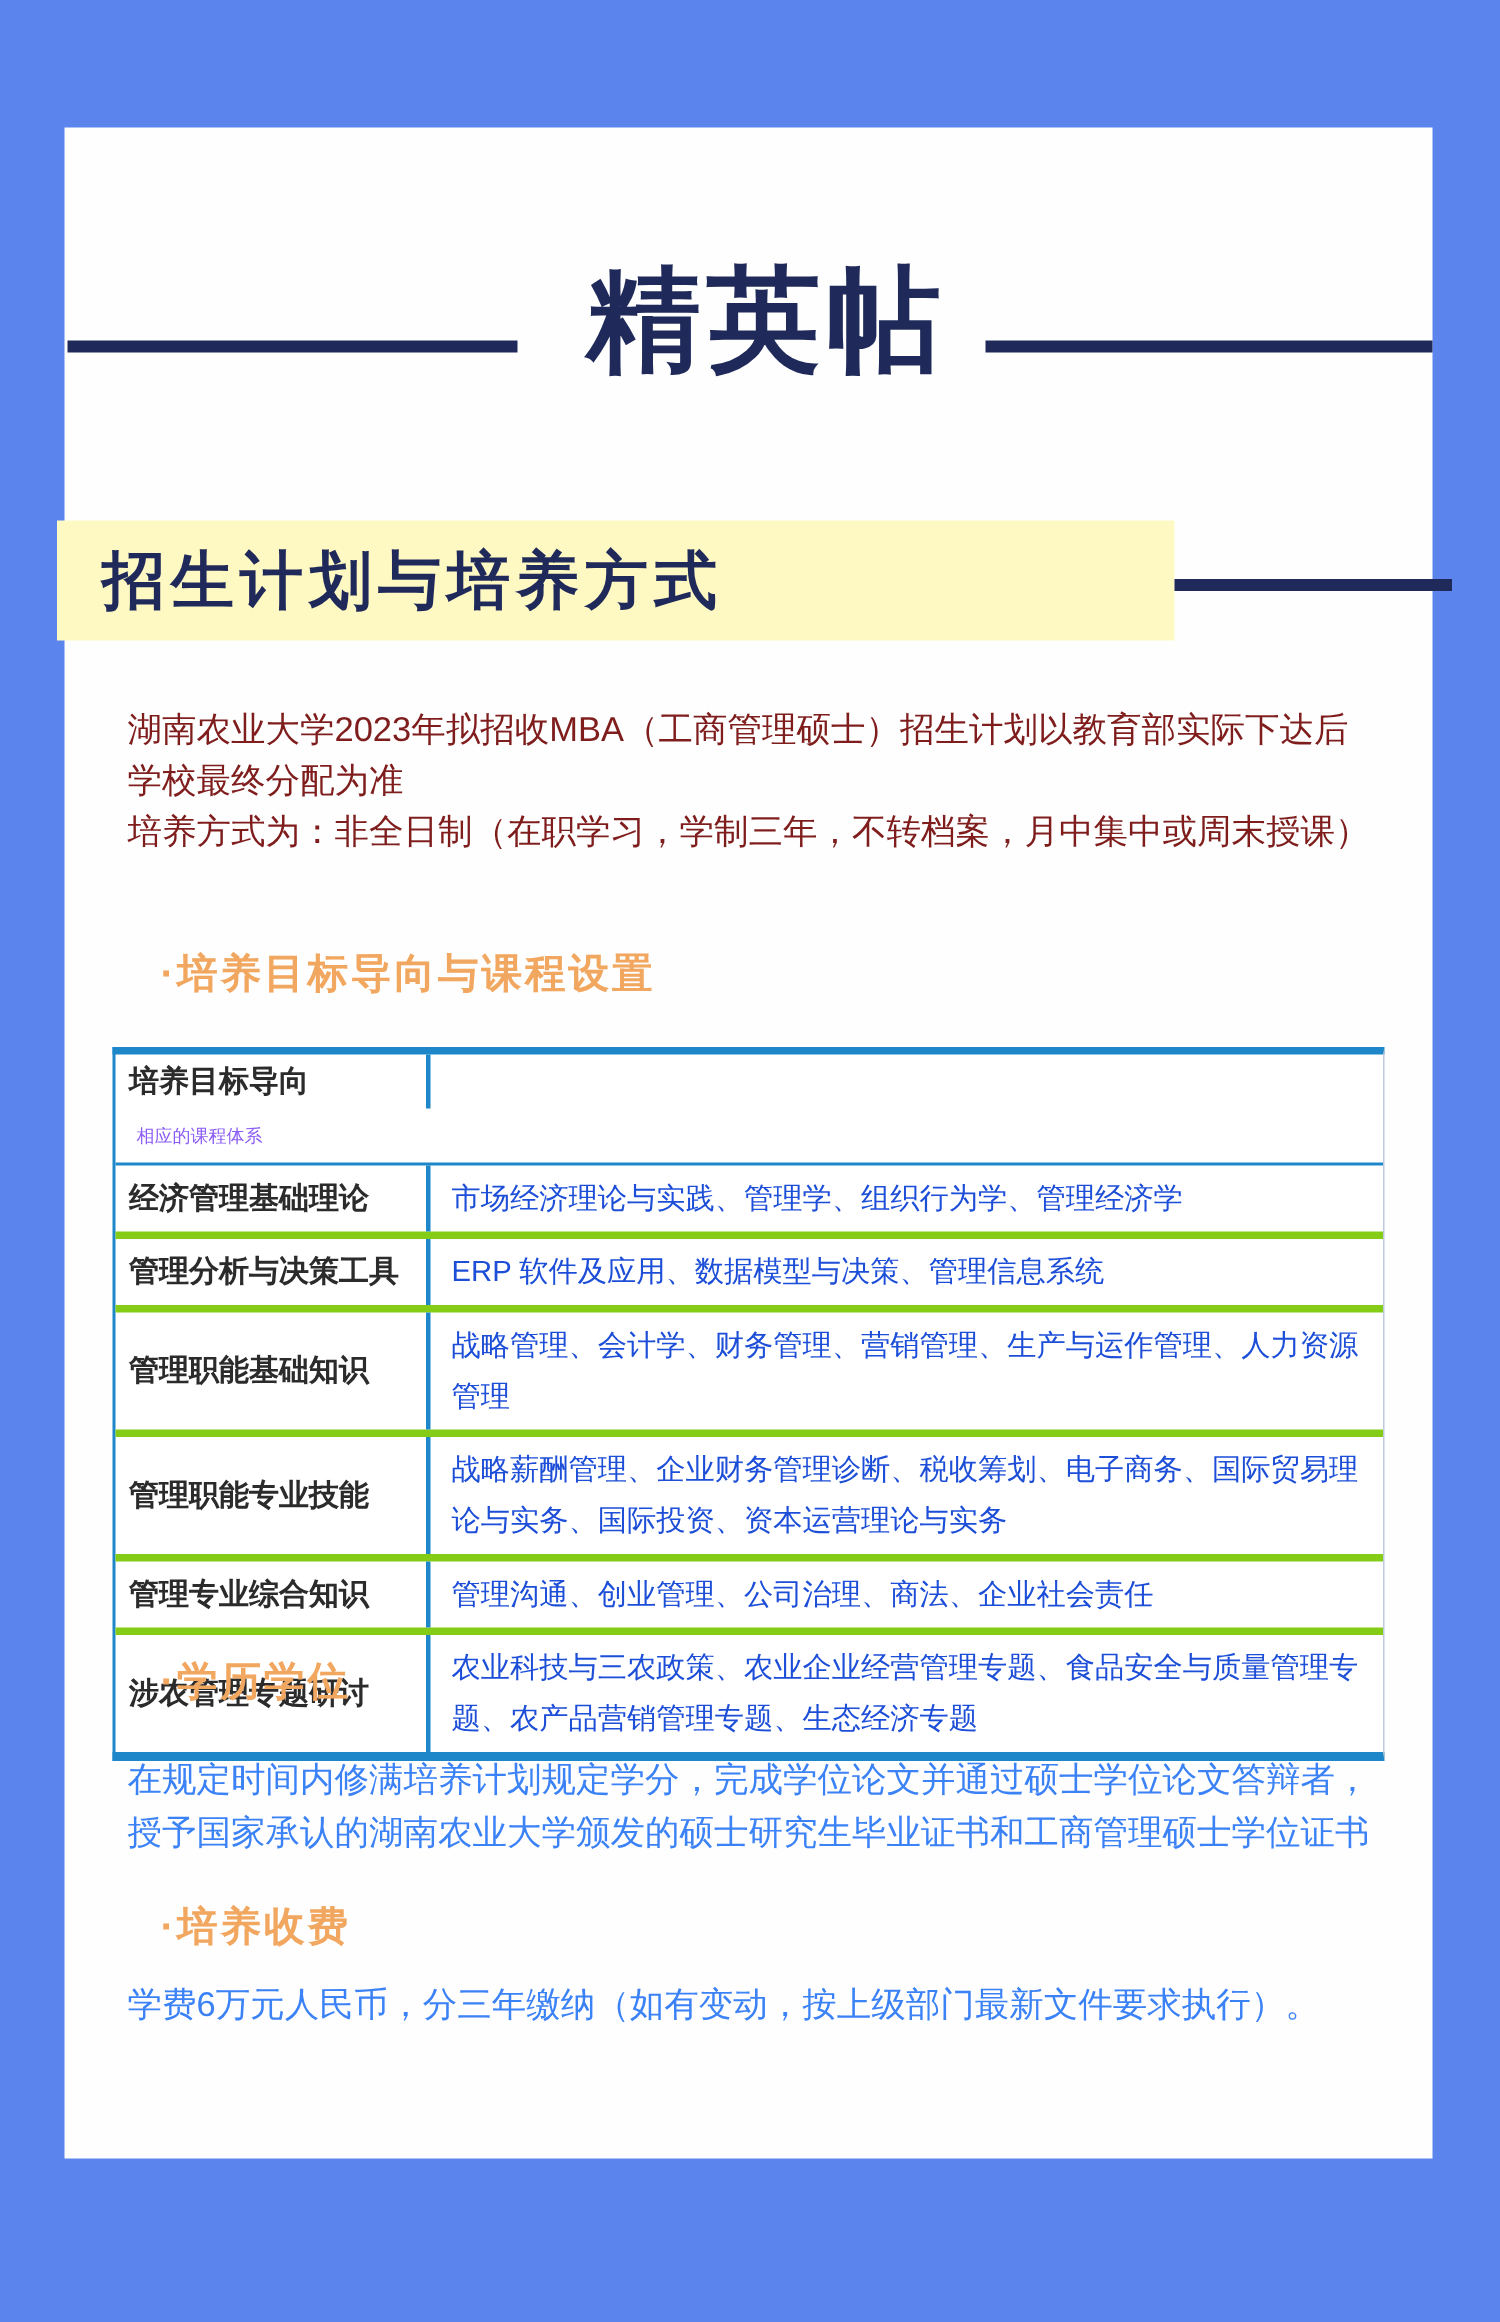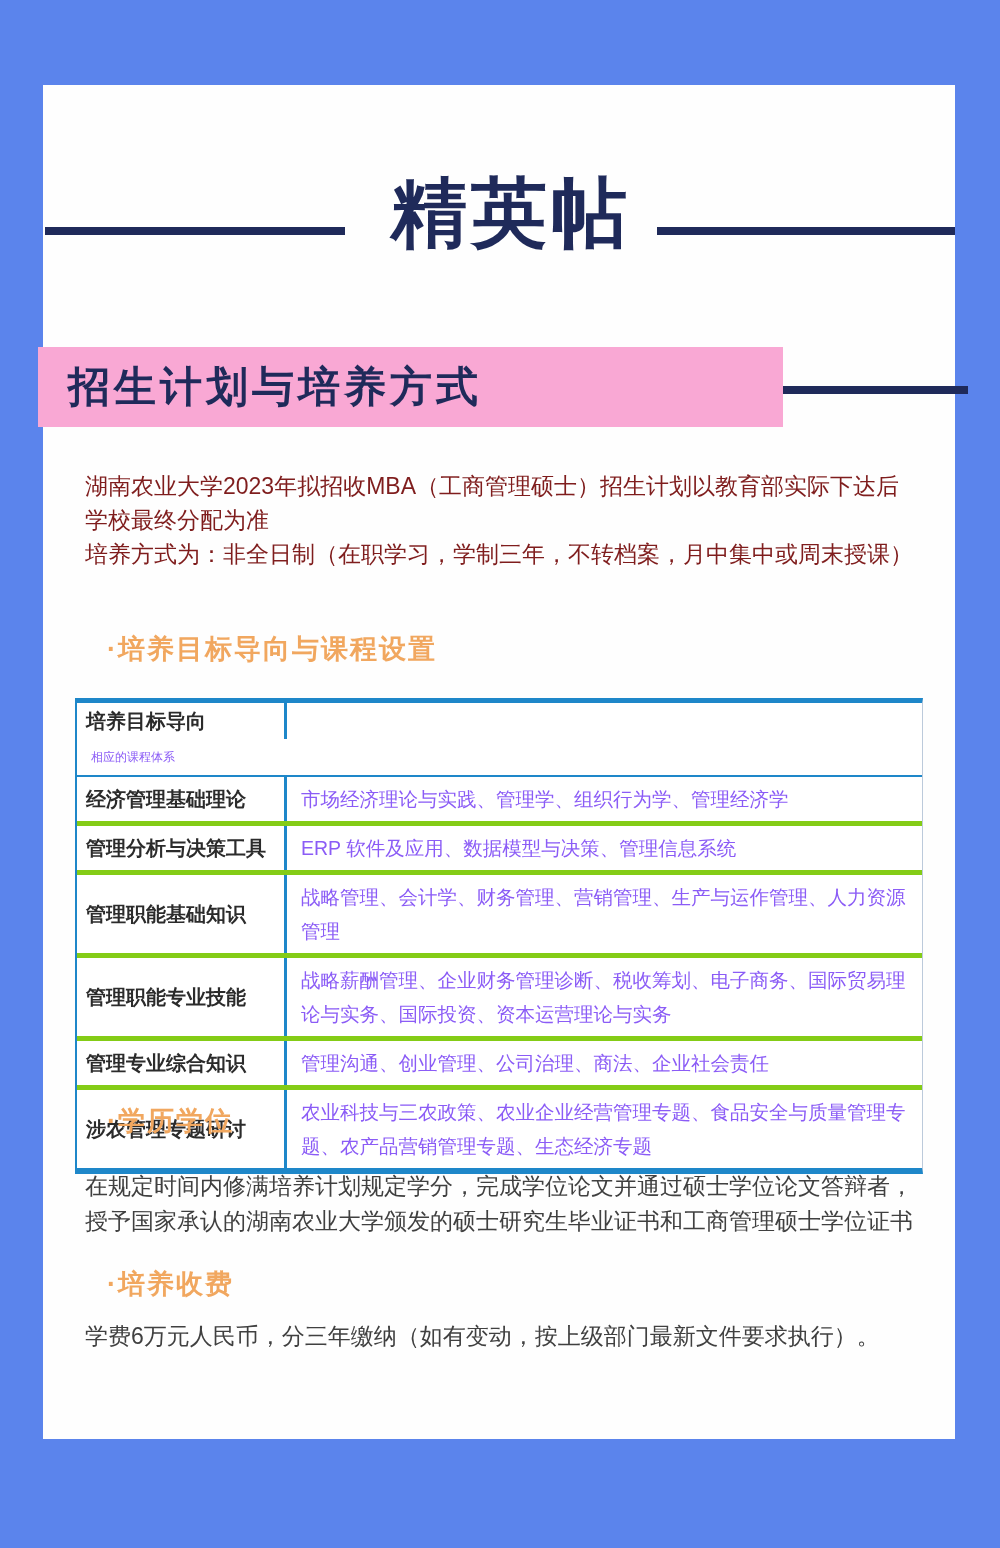--- a/index.html
+++ b/index.html
@@ -37,21 +37,21 @@
     height: 8px;
     background: #1f2a5a;
   }
   .title-line.left  { left: 2px;   top: 142px; width: 300px; }
   .title-line.right { left: 614px; top: 142px; width: 298px; }
   
   .banner {
     position: absolute;
     left: -5px; top: 262px;
     width: 745px; height: 80px;
-    background: #f9a8d4;
+    background: #fef9c3;
     display: flex;
     align-items: center;
   }
   .banner-text {
     margin-left: 30px;
     font-size: 42px;
     font-weight: bold;
     letter-spacing: 4px;
     color: #1f2a5a;
   }
@@ -80,21 +80,21 @@
   }
   .sec-heading.curriculum { left: 64px; top: 546px; }
   .sec-heading.degree     { left: 64px; top: 1018px; }
   .sec-heading.fee        { left: 64px; top: 1181px; }
   
   .body-text {
     position: absolute;
     width: 862px;
     font-size: 23px;
     line-height: 35px;
-    color: #404040;
+    color: #3b82f6;
   }
   .body-text.degree { left: 42px; top: 1084px; }
   .body-text.fee    { left: 42px; top: 1234px; }
   
   .ctable {
     position: absolute;
     left: 32px; top: 613px;
     width: 848px;
     background: #ffffff;
     border-top: 5px solid #1e87c9;
@@ -120,21 +120,21 @@
     color: #2b2b2b;
     line-height: 26px;
   }
   .tcourses {
     flex: 1;
     min-height: 36px;
     padding: 5px 2px 5px 14px;
     display: flex;
     align-items: center;
     font-size: 19.5px;
-    color: #8b5cf6;
+    color: #1d4ed8;
     line-height: 34px;
   }
   .trow.header .tcourses {
     font-weight: normal;
     color: #8b5cf6;
     font-size: 12px;
     line-height: 26px;
   }
 </style>
 </head>

